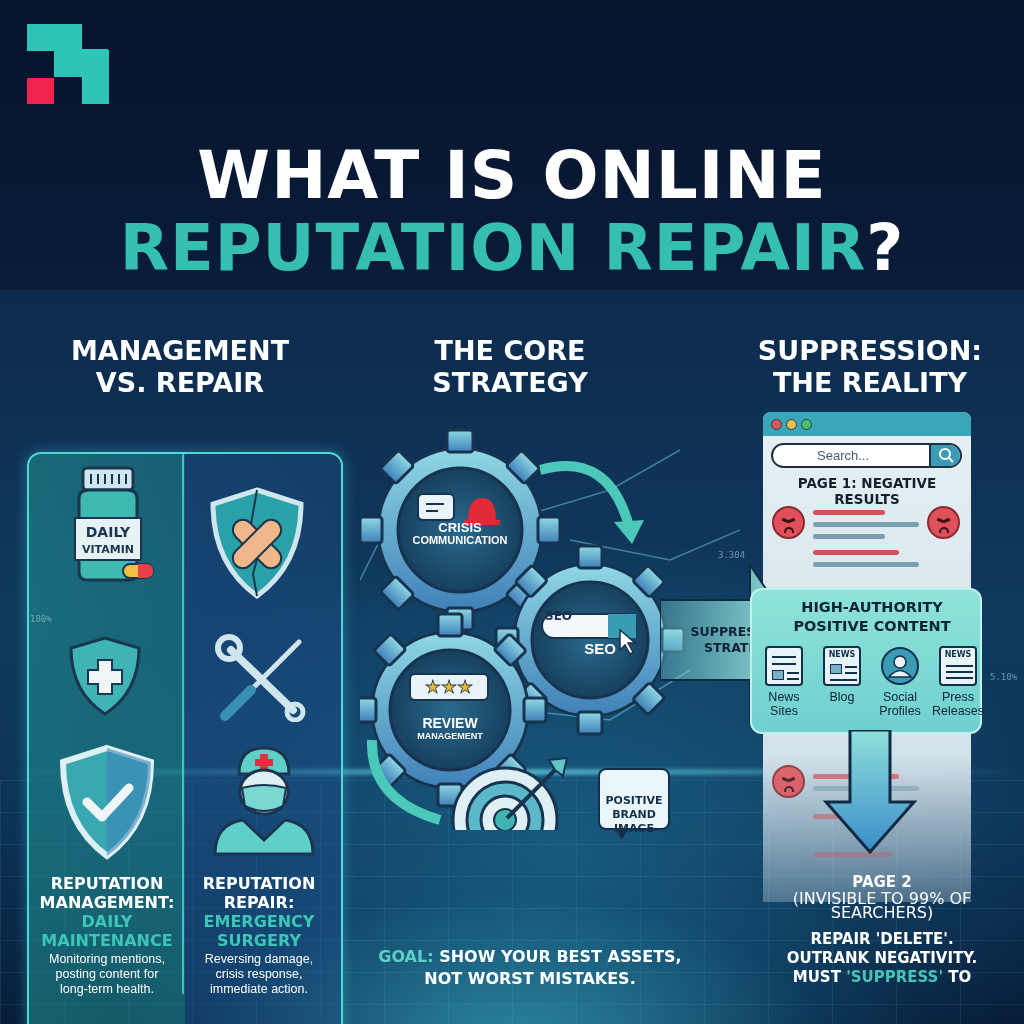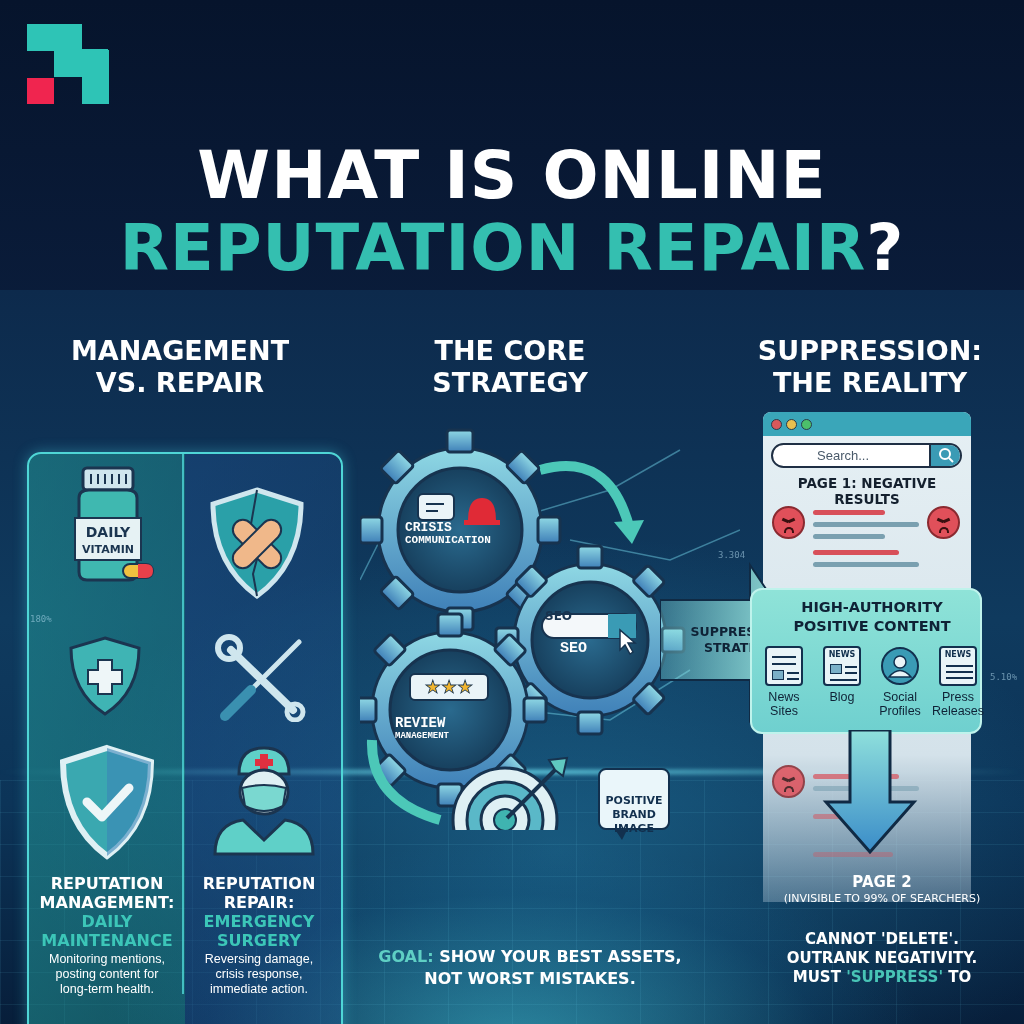--- a/index.html
+++ b/index.html
@@ -61,21 +61,21 @@
     margin-top: 42px;
   }
   .panel-divider { position:absolute; left: 153px; top: 0; width: 2px; height: 540px; background: #4fd6d6; opacity: 0.8; }
   .icon-box { position: absolute; }
   .panel-text { position: absolute; text-align: center; font-family: "DejaVu Sans", sans-serif; }
   .pt-head { font-weight: bold; font-size: 16px; line-height: 19px; color: #fff; }
   .pt-accent { font-weight: bold; font-size: 16px; line-height: 19px; color: #3cc6b8; }
   .pt-body { font-size: 12.5px; line-height: 15px; color: #fff; margin-top: 2px; font-family: "Liberation Sans", sans-serif; }
 
   
-  .gear-label { position:absolute; text-align:left; font-weight:bold; color:#fff; font-family:Liberation Mono, monospace; }
+  .gear-label { position:absolute; text-align:center; font-weight:bold; color:#fff; font-family:Liberation Sans, sans-serif; }
 
   .goal {
     position: absolute; left: 360px; top: 946px; width: 340px; text-align: center;
     font-family: "DejaVu Sans", sans-serif; font-weight: bold; font-size: 16px; line-height: 22px; color: #fff;
   }
   .goal .g { color: #5fcfc4; }
 
   .brand-bubble {
     position: absolute; left: 598px; top: 768px; width: 72px; height: 62px;
     background: #eaf6fa; border: 2px solid #12304e; border-radius: 8px;
@@ -123,21 +123,21 @@
 
   .supp-arrow-label {
     position:absolute; left: 688px; top: 624px; width: 104px; text-align:center;
     color:#0f2236; font-weight:bold; font-size:12.5px; line-height:16px; font-family:"DejaVu Sans", sans-serif;
   }
 
   .page2 {
     position:absolute; left: 740px; top: 872px; width: 284px; text-align:center; font-family:"DejaVu Sans", sans-serif;
   }
   .page2 .p { font-weight:bold; font-size:15px; line-height:20px; }
-  .page2 .s { font-size:11px; line-height:14px; }
+  .page2 .s { font-size:16px; line-height:14px; }
   .cannot { position:absolute; left:740px; top:930px; width:284px; text-align:center; font-weight:bold; font-size:15px; line-height:19px; font-family:"DejaVu Sans", sans-serif; }
   .cannot .acc { color:#48c4b6; }
 
   .tiny { position:absolute; font-size:9px; color:rgba(180,220,240,0.55); font-family:"DejaVu Sans Mono", monospace; }
 </style>
 </head>
 <body>
 
 <div class="bg-top"></div>
 <div class="bg-main"></div>
@@ -491,20 +491,20 @@
       </linearGradient>
     </defs>
   <polygon points="30,0 70,0 70,72 94,72 50,122 6,72 30,72" fill="url(#dnG)" stroke="#102a44" stroke-width="3"></polygon>
 </svg>
 
 <div class="page2">
   <div class="p">PAGE 2</div>
   <div class="s">(INVISIBLE TO 99% OF SEARCHERS)</div>
 </div>
 <div class="cannot">
-  <div>CANNOT 'DELETE'.</div>
+  <div>REPAIR 'DELETE'.</div>
   <div>OUTRANK NEGATIVITY.</div>
   <div><span>MUST </span><span class="acc">'SUPPRESS'</span><span> TO</span></div>
 </div>
 
 <div class="tiny" style="left:30px; top:614px;">180%</div>
 <div class="tiny" style="left:990px; top:672px;">5.10%</div>
 <div class="tiny" style="left:718px; top:550px;">3.304</div>
 
 </body></html>

